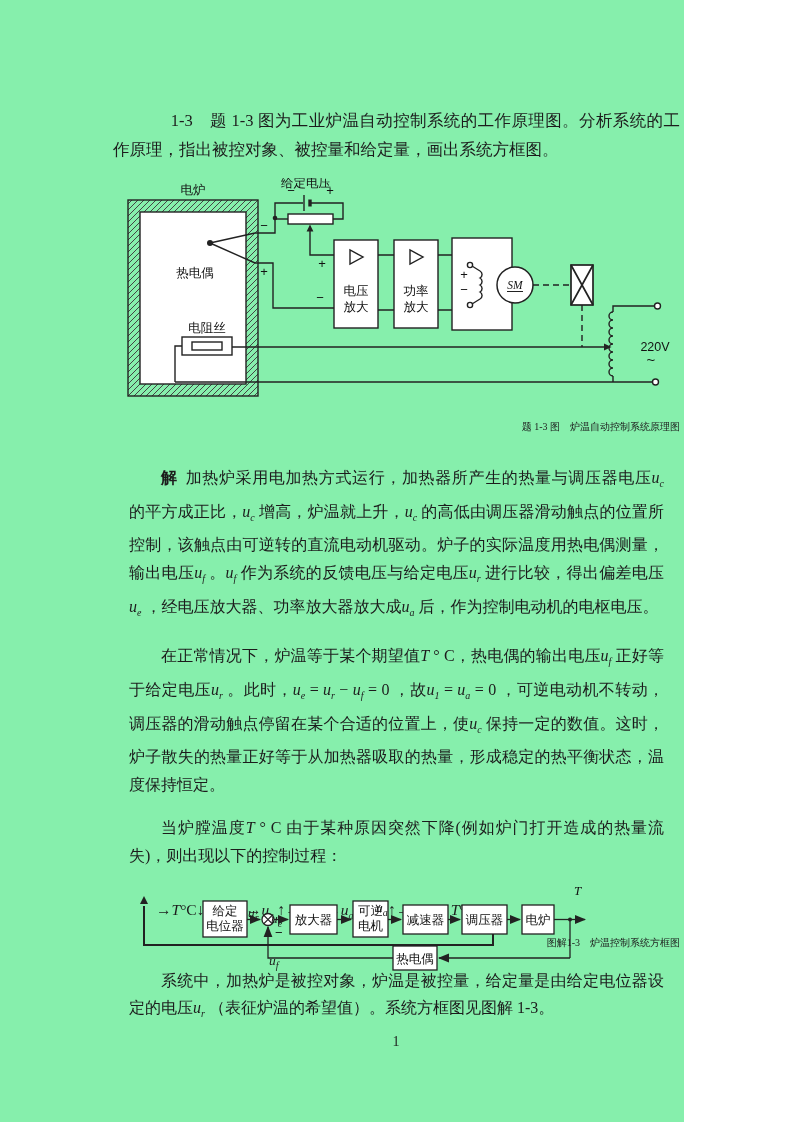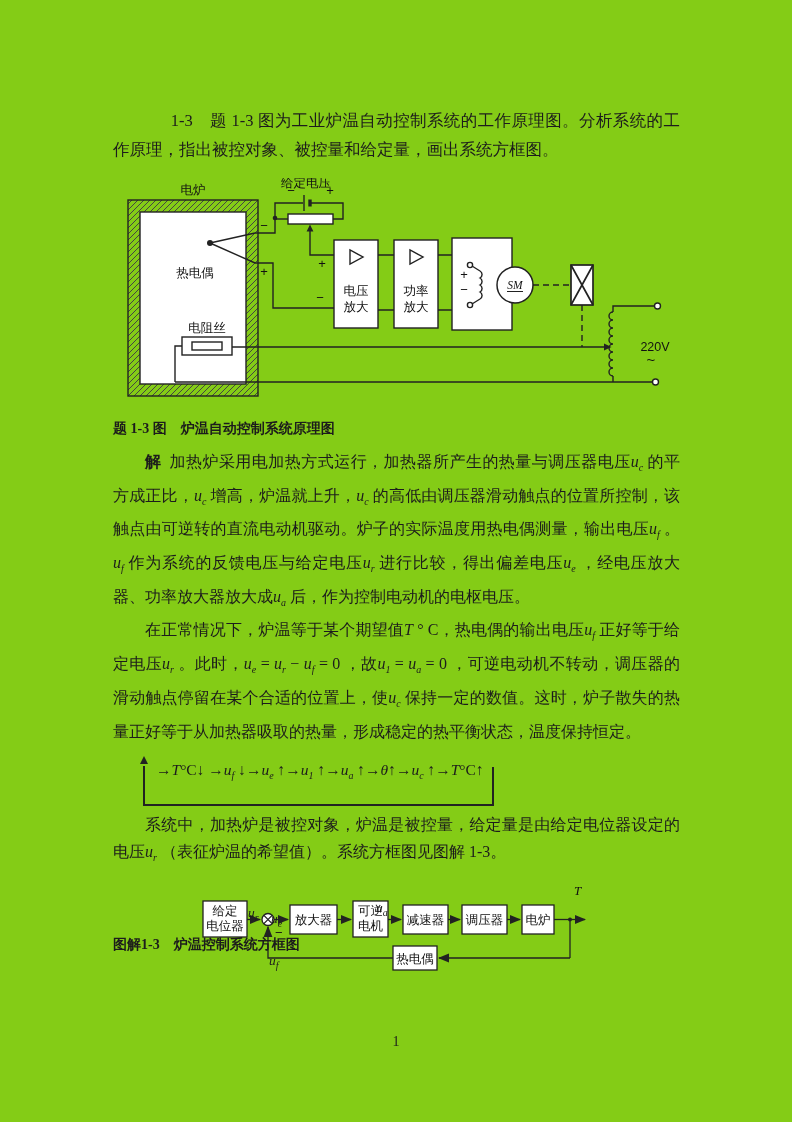--- a/index.html
+++ b/index.html
@@ -1,26 +1,26 @@
 <!DOCTYPE html>
 <html><head>
 <meta charset="utf-8">
 <style>
   html,body{margin:0;padding:0;background:#fff;}
-  .page{position:relative;width:792px;height:1122px;background:#84cc16;overflow:hidden;
+  .page{position:relative;width:684px;height:1122px;background:#86efac;overflow:hidden;
         font-family:"Liberation Serif","DejaVu Serif",serif;color:#1c1c1c;}
   .title{position:absolute;top:106px;left:113px;width:567px;font-size:16.5px;line-height:29px;
          text-align:justify;text-indent:3.5em;margin:0;}
   .fig1{position:absolute;top:178px;left:118px;width:640px;height:248px;}
-  .fig-caption{position:absolute;left:113px;width:567px;text-align:left;font-size:14px;font-weight:bold;}
+  .fig-caption{position:absolute;left:113px;width:567px;text-align:right;font-size:10px;}
   .cap1{top:420px;}
   .cap2{top:936px;}
   .solution{position:absolute;top:448px;left:113px;width:567px;font-size:16px;line-height:27.5px;
             text-align:justify;}
-  .solution p{margin:0;}
+  .solution p{margin:16px;}
   .indent{text-indent:2em;}
   .jie{font-weight:bold;margin-right:.5em;}
   i{font-style:italic;}
   sub{font-size:10px;}
   .chain-wrap{display:inline-block;position:relative;margin:9px 0 5px 28px;
               padding:2px 12px 16px 15px;}
   .chain{font-size:15.5px;white-space:nowrap;text-align:right;}
   .loop-left{position:absolute;left:2px;top:12px;bottom:0;width:1.5px;background:#222;}
   .loop-bottom{position:absolute;left:2px;right:2px;bottom:0;height:1.5px;background:#222;}
   .loop-right{position:absolute;right:2px;top:13px;bottom:0;width:1.5px;background:#222;}
@@ -141,20 +141,21 @@
         <text x="533" y="187" text-anchor="middle" font-size="15">~</text>
       </g>
     </svg>
   </div>
 
   <div class="fig-caption cap1">题 1-3 图　炉温自动控制系统原理图</div>
 
   <div class="solution">
     <p class="indent"><b class="jie">解</b><span>加热炉采用电加热方式运行，加热器所产生的热量与调压器电压<i>u</i><sub><i>c</i></sub> 的平方成正比，<i>u</i><sub><i>c</i></sub> 增高，炉温就上升，<i>u</i><sub><i>c</i></sub> 的高低由调压器滑动触点的位置所控制，该触点由可逆转的直流电动机驱动。炉子的实际温度用热电偶测量，输出电压<i>u</i><sub><i>f</i></sub> 。<i>u</i><sub><i>f</i></sub> 作为系统的反馈电压与给定电压<i>u</i><sub><i>r</i></sub> 进行比较，得出偏差电压<i>u</i><sub><i>e</i></sub> ，经电压放大器、功率放大器放大成<i>u</i><sub><i>a</i></sub> 后，作为控制电动机的电枢电压。</span></p>
     <p class="indent">在正常情况下，炉温等于某个期望值<i>T</i> ° C，热电偶的输出电压<i>u</i><sub><i>f</i></sub> 正好等于给定电压<i>u</i><sub><i>r</i></sub> 。此时，<i>u</i><sub><i>e</i></sub> = <i>u</i><sub><i>r</i></sub> − <i>u</i><sub><i>f</i></sub> = 0 ，故<i>u</i><sub><i>1</i></sub> = <i>u</i><sub><i>a</i></sub> = 0 ，可逆电动机不转动，调压器的滑动触点停留在某个合适的位置上，使<i>u</i><sub><i>c</i></sub> 保持一定的数值。这时，炉子散失的热量正好等于从加热器吸取的热量，形成稳定的热平衡状态，温度保持恒定。</p>
+    <p class="indent">当炉膛温度<i>T</i> ° C 由于某种原因突然下降(例如炉门打开造成的热量流失)，则出现以下的控制过程：</p>
     <div class="chain-wrap">
       <span class="loop-arrow"></span>
       <span class="loop-left"></span>
       <span class="loop-bottom"></span>
       <span class="loop-right"></span>
       <div class="chain">→<i>T</i>°C↓ →<i>u</i><sub><i>f</i></sub> ↓→<i>u</i><sub><i>e</i></sub> ↑→<i>u</i><sub><i>1</i></sub> ↑→<i>u</i><sub><i>a</i></sub> ↑→<i>θ</i>↑→<i>u</i><sub><i>c</i></sub> ↑→<i>T</i>°C↑</div>
     </div>
     <p class="indent">系统中，加热炉是被控对象，炉温是被控量，给定量是由给定电位器设定的电压<i>u</i><sub><i>r</i></sub> （表征炉温的希望值）。系统方框图见图解 1-3。</p>
   </div>
 

